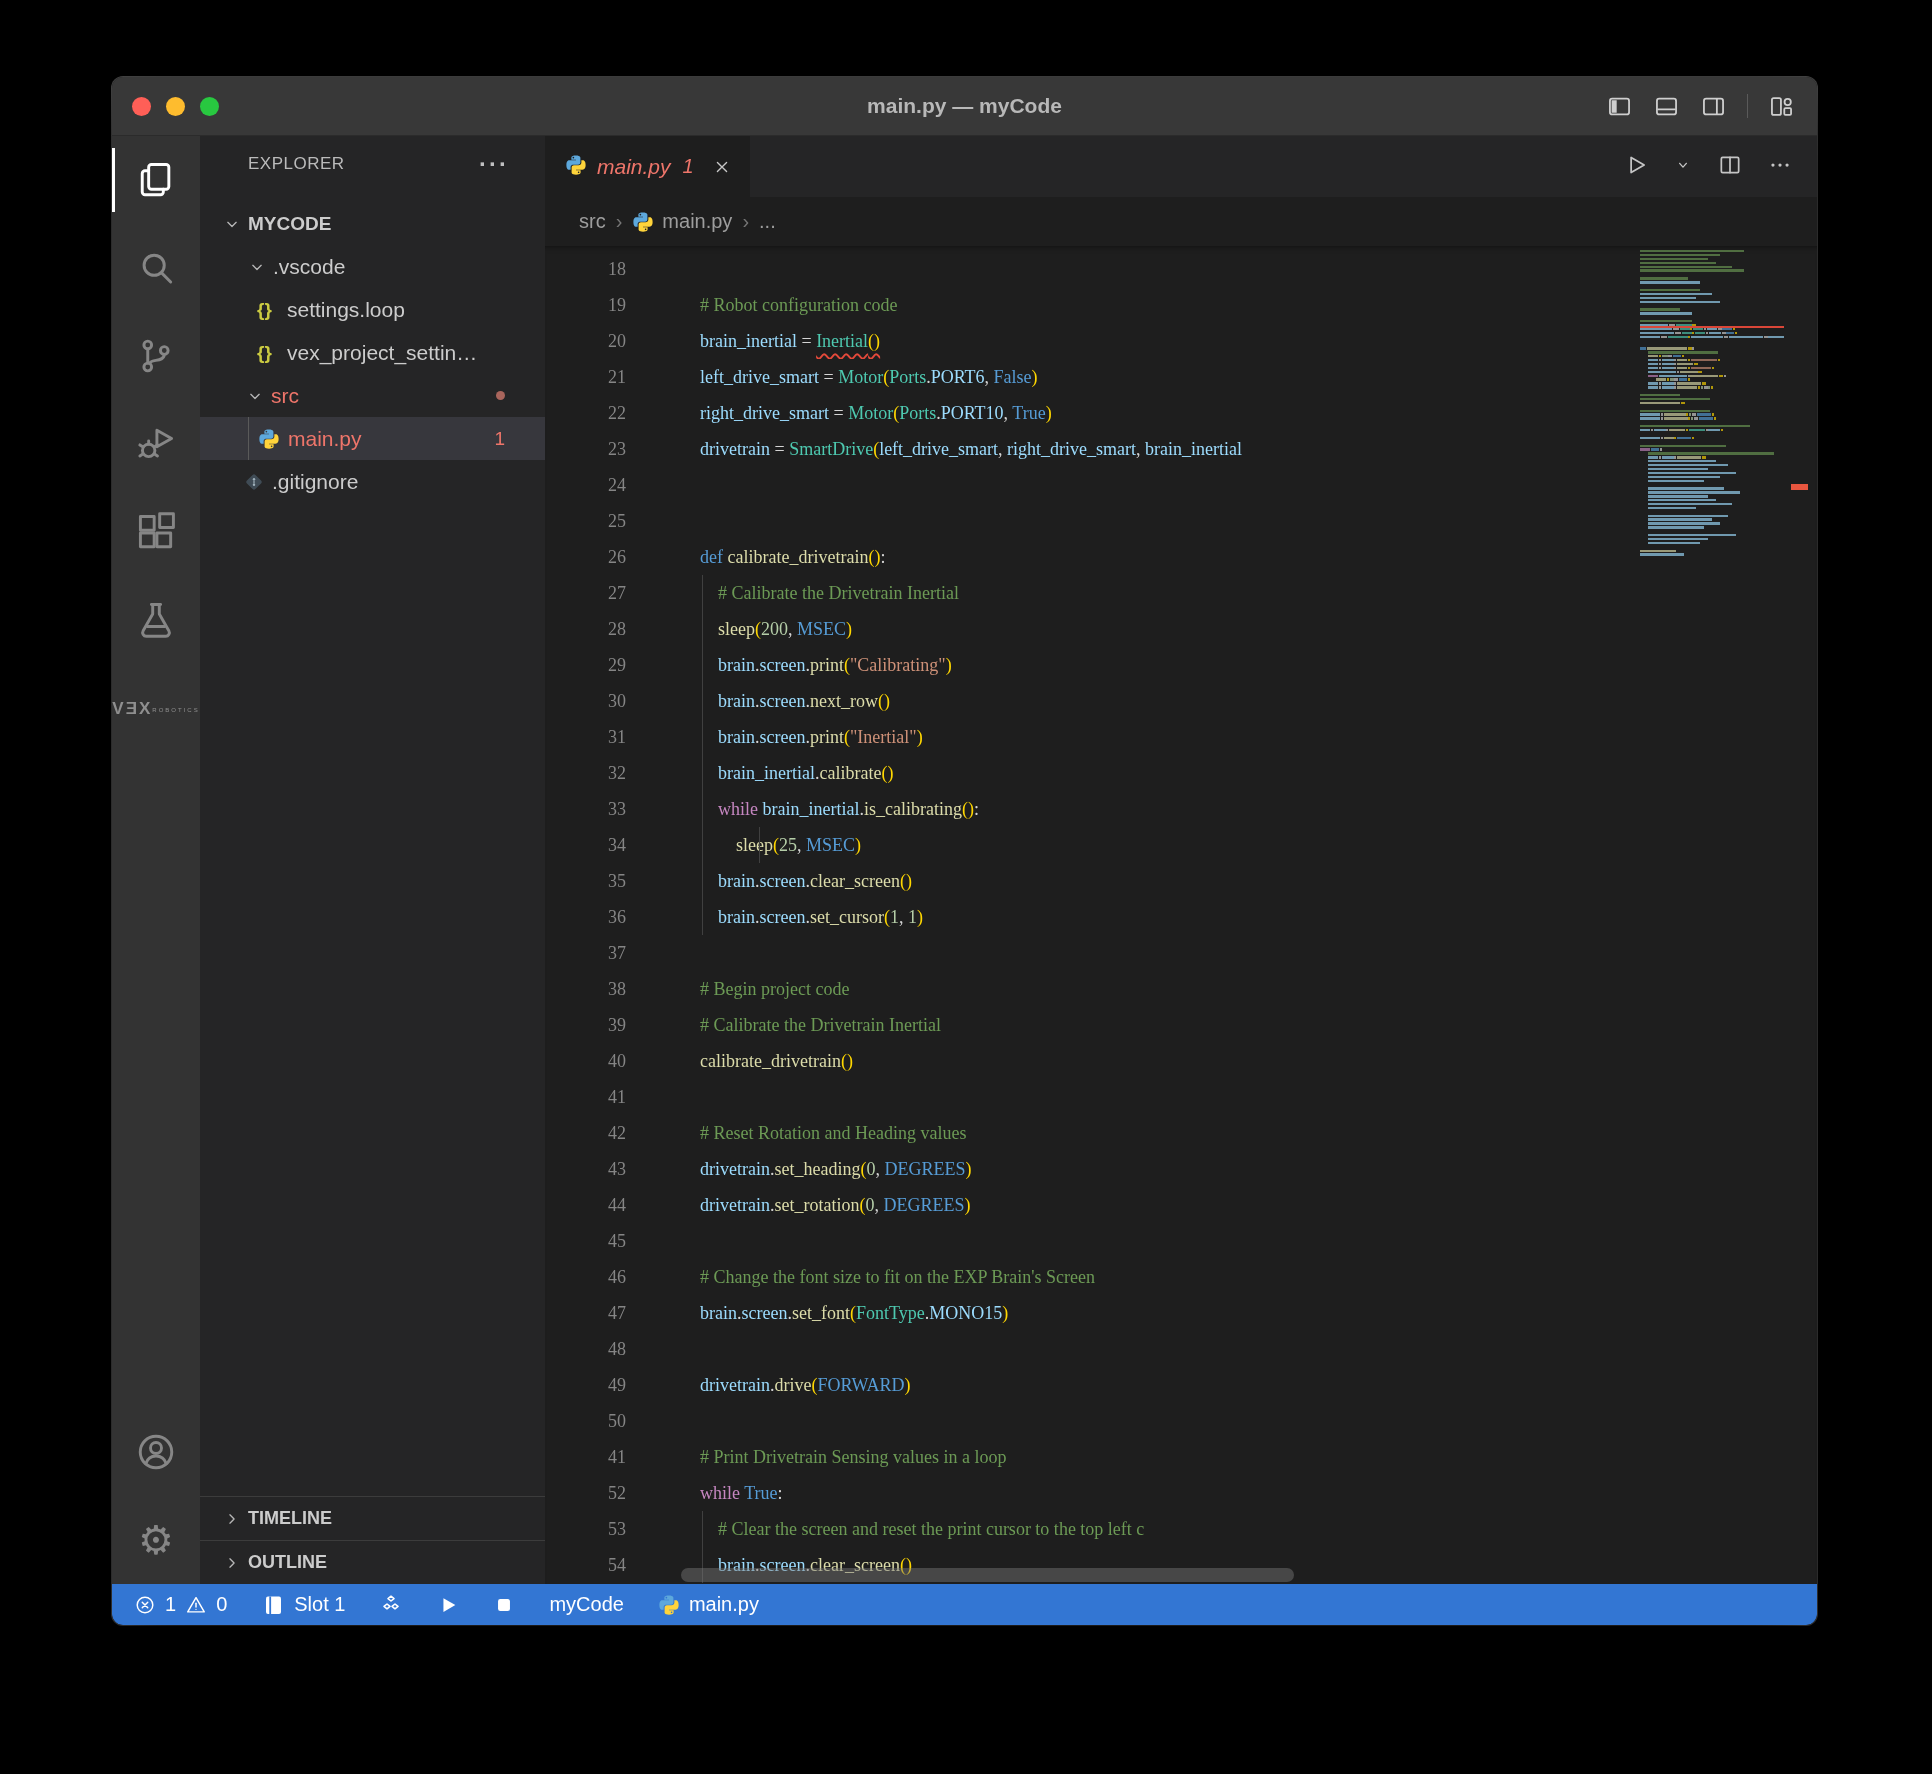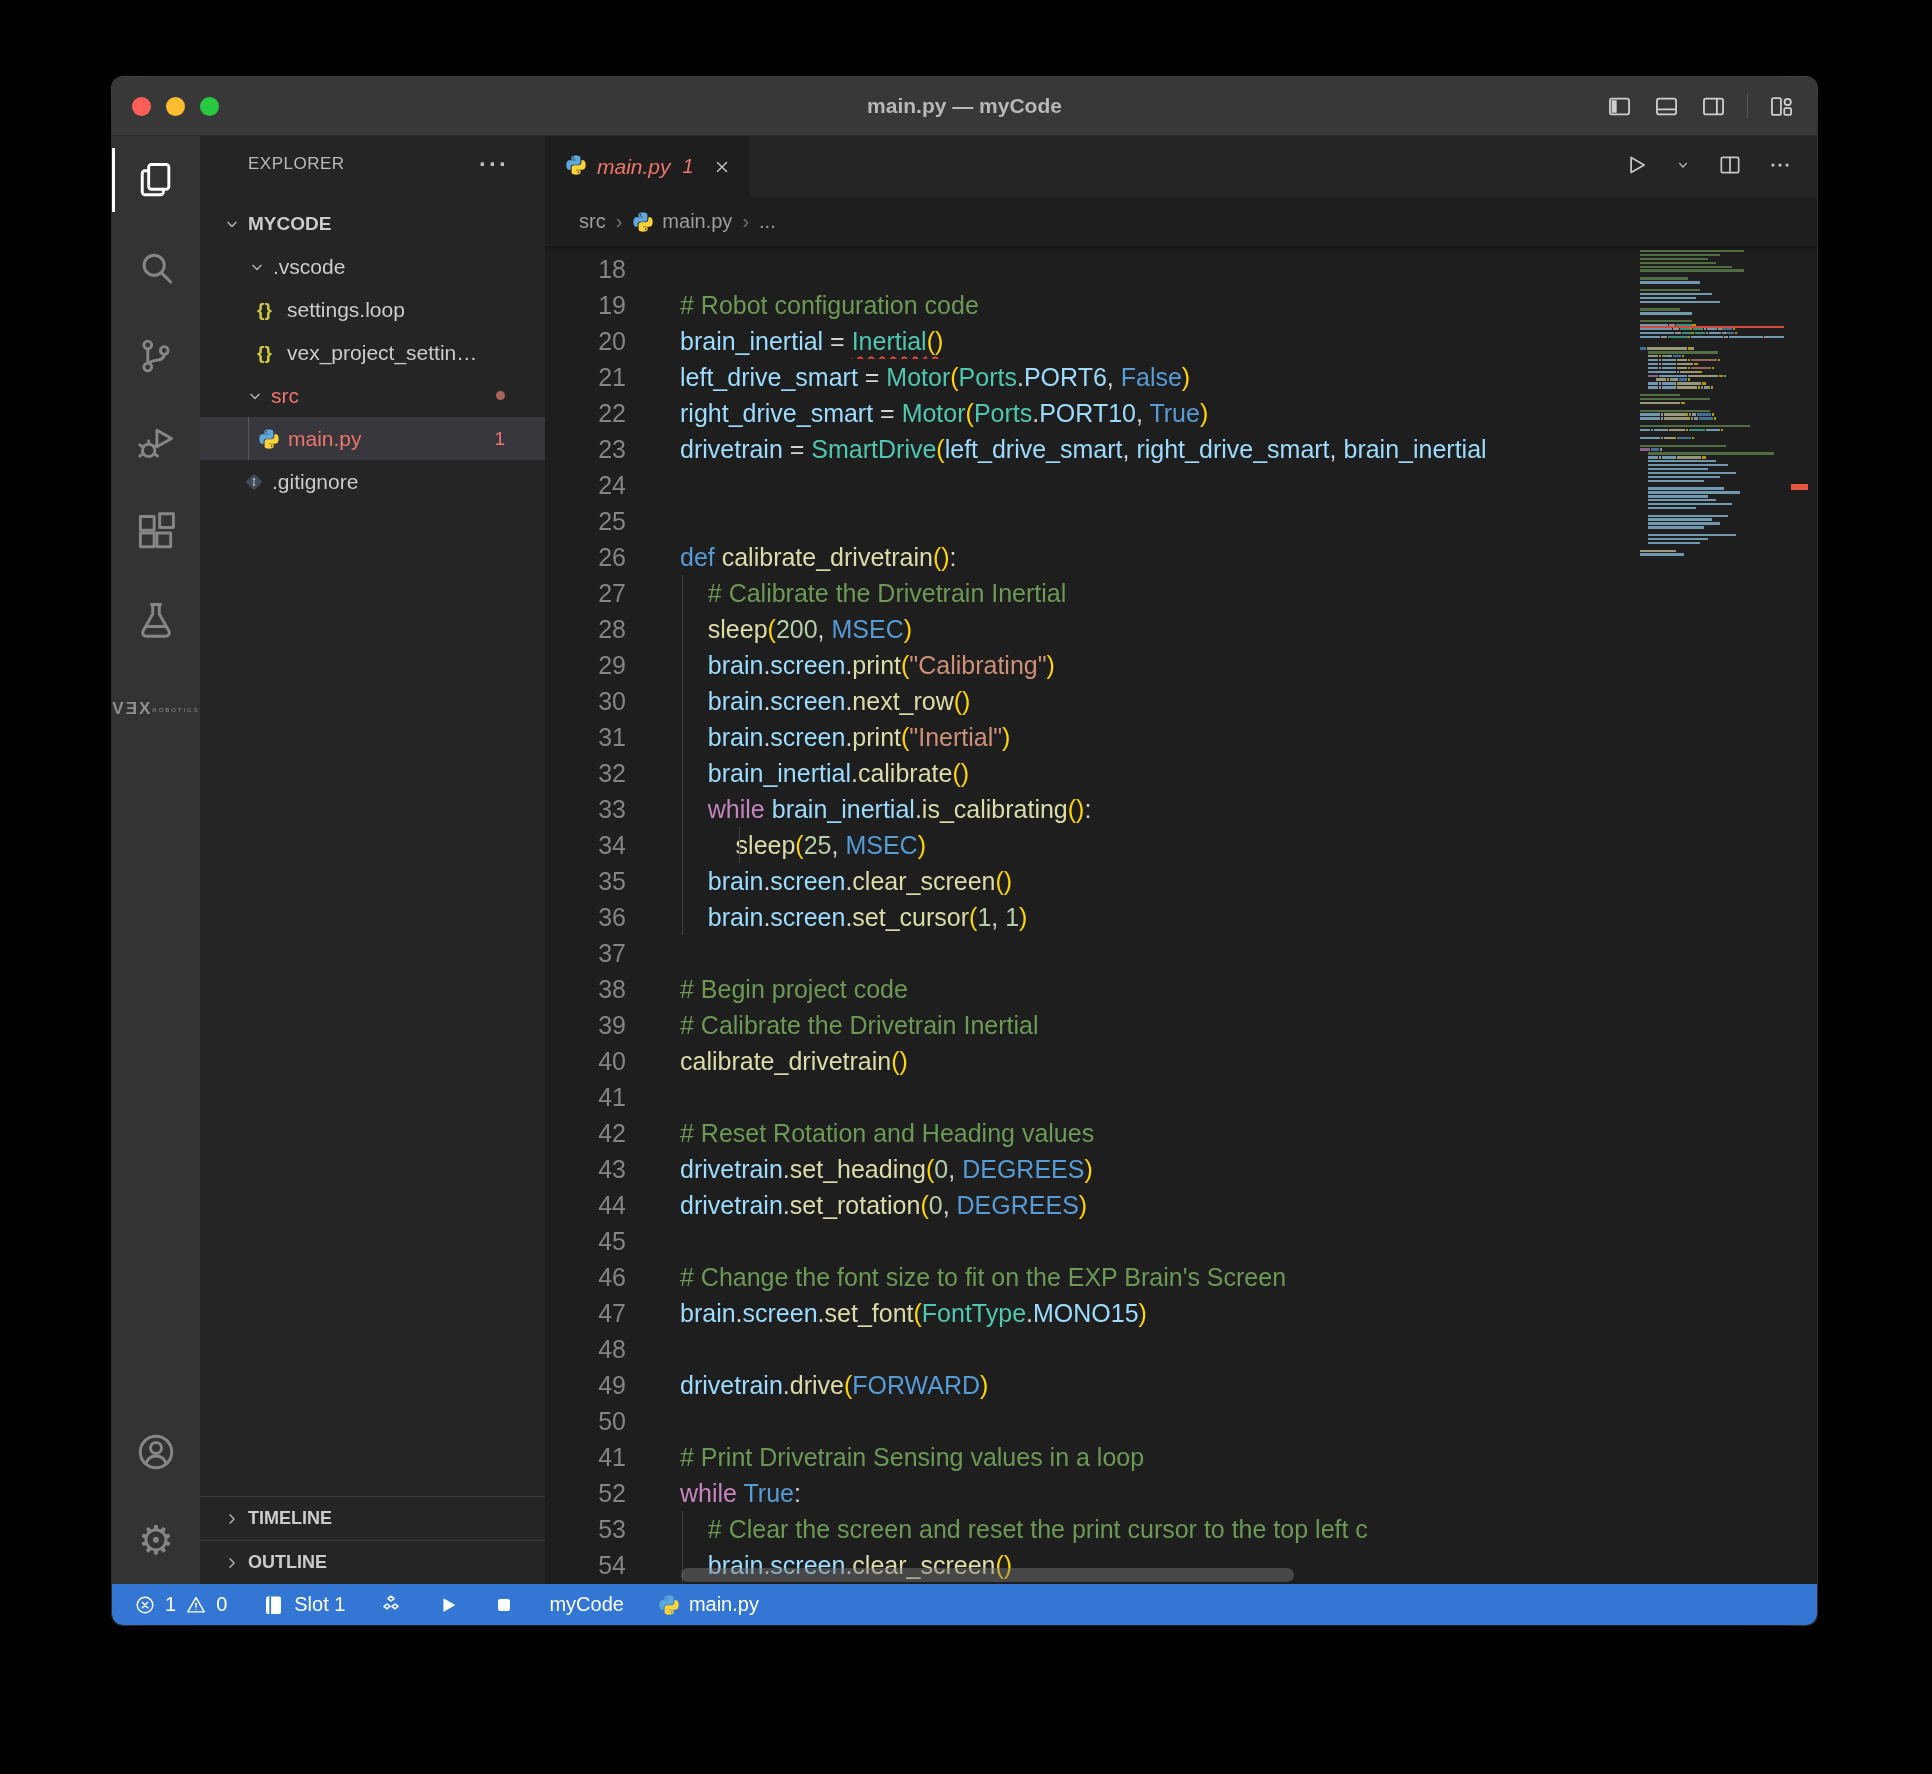--- a/index.html
+++ b/index.html
@@ -50,21 +50,21 @@
   .tab{background:#1e1e1e;display:flex;align-items:center;padding:0 18px 0 20px;gap:10px;border-right:1px solid #252526;cursor:pointer;}
   .tab-label{color:#ee756a;font-size:21px;font-style:italic;}
   .tab-badge{color:#ee756a;font-size:20px;font-style:italic;margin-left:2px;}
   .tab-close{color:#c8c8c8;margin-left:8px;display:flex;align-items:center;}
   .editor-actions{position:absolute;right:24px;top:0;height:100%;display:flex;align-items:center;gap:24px;color:#c5c5c5;}
   .breadcrumbs{height:49px;flex:0 0 49px;display:flex;align-items:center;padding-left:34px;gap:10px;color:#9d9d9d;font-size:20px;background:#1e1e1e;}
   .crumb{display:flex;align-items:center;gap:8px;cursor:pointer;}
   .crumb-sep{color:#767676;font-size:20px;}
   .code-region{flex:1;position:relative;overflow:hidden;box-shadow:inset 0 6px 6px -6px rgba(0,0,0,.6);}
   .code-scroll{position:absolute;left:0;top:0;right:177px;bottom:0;overflow:hidden;padding-top:5px;}
-  .code-line{display:flex;height:36px;line-height:36px;font-family:Liberation Sans, sans-serif;font-size:25px;white-space:pre;}
+  .code-line{display:flex;height:36px;line-height:36px;font-family:Liberation Serif, serif;font-size:18px;white-space:pre;gap:20px;}
   .ln{flex:0 0 81px;text-align:right;color:#858585;user-select:none;}
   .code-text{position:relative;padding-left:54px;flex:1;overflow:hidden;}
   .iguide{position:absolute;top:0;bottom:0;width:1px;background:#404040;}
   .tok-v{color:#9CDCFE}.tok-p{color:#d4d4d4}.tok-t{color:#4EC9B0}.tok-f{color:#DCDCAA}
   .tok-k{color:#569CD6}.tok-kc{color:#C586C0}.tok-n{color:#B5CEA8}.tok-s{color:#CE9178}
   .tok-c{color:#6c9a55}.tok-b{color:#FFD700}
   .tok-sq{text-decoration:underline wavy #e5493a 2px;text-underline-offset:6px;text-decoration-skip-ink:none;}
   .hscrollbar{position:absolute;left:136px;bottom:2px;width:613px;height:14px;border-radius:7px;background:rgba(121,121,121,.45);}
   
   .minimap{position:absolute;top:4px;right:33px;width:144px;bottom:0;overflow:hidden;}

